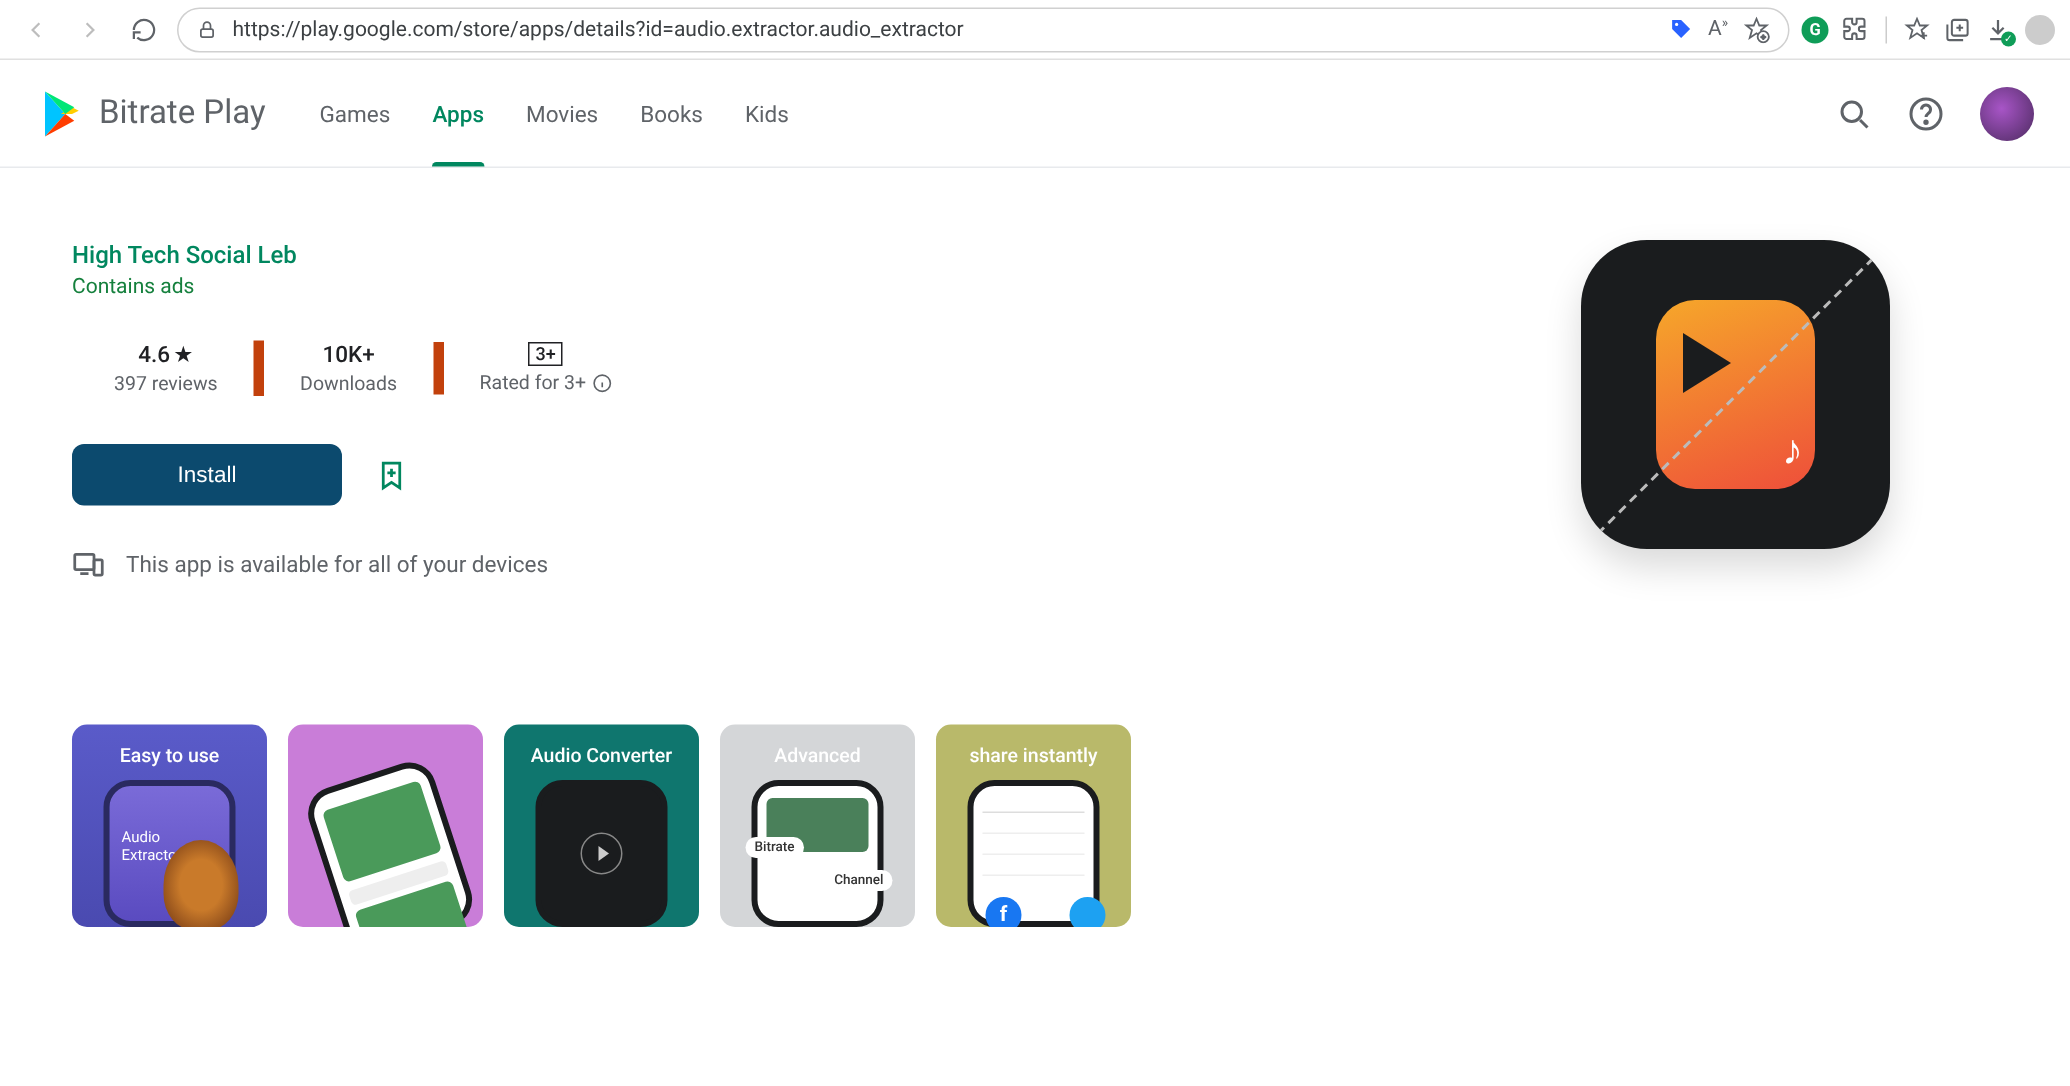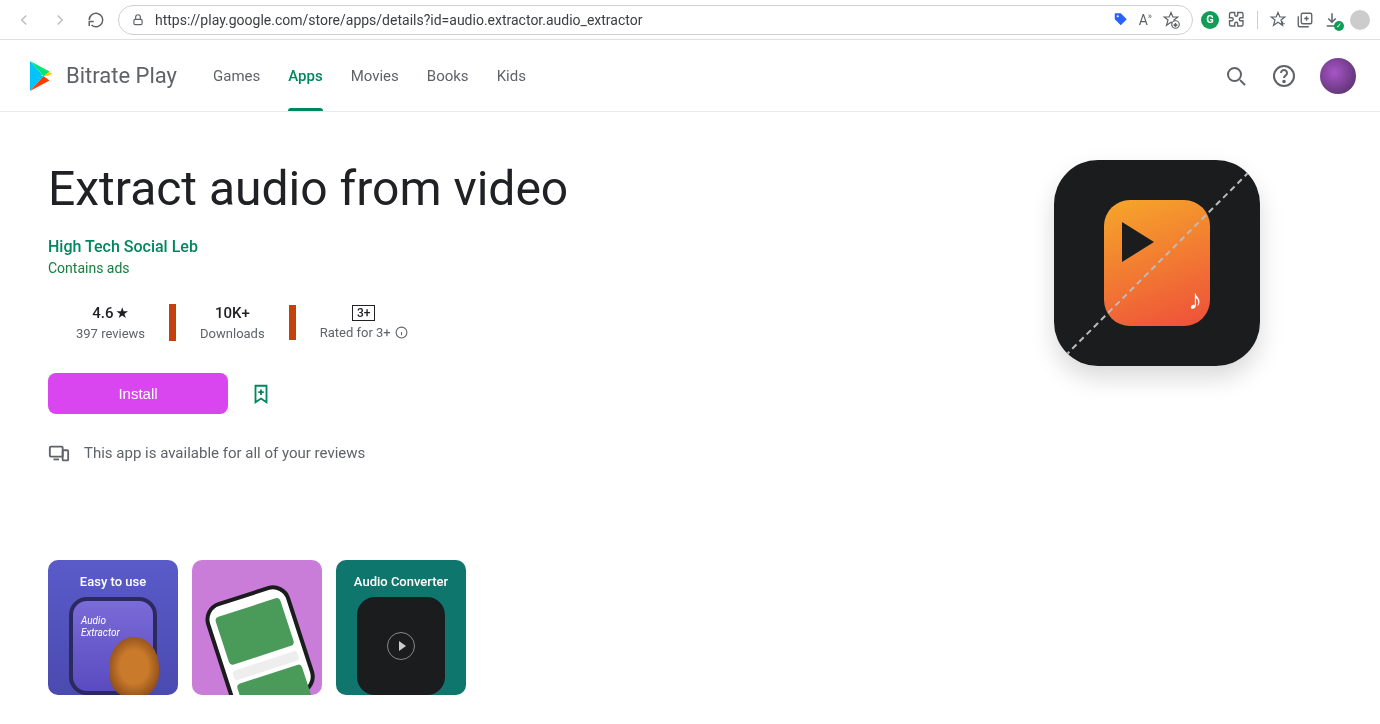--- a/index.html
+++ b/index.html
@@ -37,21 +37,21 @@
 
   .stats { display:flex; align-items:center; margin-top:28px; gap:0; }
   .stat { padding:0 24px; text-align:center; }
   .stat:first-child { padding-left:0;margin-left:28px; }
   .stat + .stat { border-left:7px solid #c2410c; }
   .stat-top { font-size:15px; color:#202124; display:flex; align-items:center; justify-content:center; gap:2px; font-weight:500; }
   .stat-bottom { font-size:13px; color:#5f6368; margin-top:4px; display:flex; align-items:center; justify-content:center; gap:4px;}
   .rating-box { border:1.5px solid #202124; padding:0 4px; font-size:12px; font-weight:500; }
 
   .actions { display:flex; align-items:center; gap:22px; margin-top:32px; }
-  .install-btn { background:#d946ef; color:#fff; border:none; border-radius:8px; padding:12px 28px; font-size:15px; font-weight:500; cursor:pointer; width:180px; }
+  .install-btn { background:#0c4a6e; color:#fff; border:none; border-radius:8px; padding:12px 28px; font-size:15px; font-weight:500; cursor:pointer; width:180px; }
   .bookmark { color:#01875f; }
 
   .availability { display:flex; align-items:center; gap:14px; margin-top:28px; color:#5f6368; font-size:15px; }
 
   
   .app-icon { width:206px; height:206px; border-radius:44px; background:#1a1c1e; margin:0 auto; position:relative; box-shadow:0 12px 24px rgba(0,0,0,0.15); overflow:hidden; }
   .app-icon-inner { position:absolute; top:40px; left:50px; width:106px; height:126px; border-radius:26px; background:linear-gradient(160deg,#f6a72a 0%, #ee4f3a 100%); }
   .play-tri { position:absolute; top:62px; left:68px; width:0;height:0; border-left:32px solid #1a1c1e; border-top:20px solid transparent; border-bottom:20px solid transparent; }
   .note { position:absolute; bottom:50px; right:58px; color:#fff; font-size:28px; }
   .dash-line{position:absolute; top:0; left:50%; width:260px; border-top:2px dashed #bbb; transform: translateX(-50%) rotate(-45deg); top:50%;}
@@ -160,21 +160,20 @@
         <circle cx="12" cy="12" r="10"></circle>
         <path d="M9 9a3 3 0 1 1 4.5 2.6C12.5 12.5 12 13 12 14"></path>
         <circle cx="12" cy="17.5" r="0.8" fill="#5f6368"></circle>
       </svg>
     <div class="profile-avatar"></div>
   </div>
 </div>
 
 <div class="main">
   <div class="left">
-    <h1 class="title">Extract audio from video</h1>
     <div class="developer">High Tech Social Leb</div>
     <div class="contains-ads">Contains ads</div>
 
     <div class="stats">
       <div class="stat">
         <div class="stat-top">
             <span>4.6</span>
             <span>★</span>
           </div>
         <div class="stat-bottom">397 reviews</div>
@@ -206,48 +205,68 @@
           </svg>
       </div>
     </div>
 
     <div class="availability">
       <svg width="22" height="22" viewBox="0 0 24 24" fill="none" stroke="#5f6368" stroke-width="2">
           <rect x="2" y="5" width="14" height="11" rx="1"></rect>
           <path d="M6 19h6"></path>
           <rect x="16" y="9" width="6" height="11" rx="1"></rect>
         </svg>
-      <span>This app is available for all of your reviews</span>
+      <span>This app is available for all of your devices</span>
     </div>
 
     <div class="shots">
       <div class="shot s1">
         <div class="shot-label">Easy to use</div>
         <div class="phone" style="border-color:#2a2a60;">
-          <div style="padding:14px 8px 0 8px;color:#fff;font-size:10px;line-height:1.2;font-style:italic;">
+          <div style="padding:29px 8px 0 8px;color:#fff;font-size:10px;line-height:1.2;">
             <div>Audio</div>
             <div>Extractor</div>
           </div>
           <div style="position:absolute;bottom:-6px;right:-6px;width:50px;height:60px;background:radial-gradient(ellipse,#c97a2a 40%,#8a4a1a 80%);border-radius:50% 50% 40% 40%;"></div>
         </div>
       </div>
       <div class="shot s2">
         <div class="shot-label"></div>
         <div class="phone">
           <div style="position:absolute;top:10px;left:6px;right:6px;height:50px;background:#4a9a5a;border-radius:4px;"></div>
           <div style="position:absolute;top:66px;left:6px;right:6px;height:10px;background:#eee;border-radius:3px;"></div>
           <div style="position:absolute;top:80px;left:6px;right:6px;height:40px;background:#4a9a5a;border-radius:4px;"></div>
         </div>
       </div>
       <div class="shot s3">
         <div class="shot-label">Audio Converter</div>
         <div class="phone">
           <div class="mini-play">
               <div style="width:0;height:0;border-left:7px solid #ccc;border-top:5px solid transparent;border-bottom:5px solid transparent;margin-left:2px;"></div>
             </div>
+        </div>
+      </div>
+      <div class="shot s4">
+        <div class="shot-label" style="color:#fff;">Advanced</div>
+        <div class="phone">
+          <div style="position:absolute;top:8px;left:6px;right:6px;height:36px;background:#4a805a;border-radius:4px;"></div>
+          <div style="position:absolute;top:50px;left:6px;right:6px;bottom:6px;background:#fff;"></div>
+          <div class="chip" style="top:34px;left:-8px;">Bitrate</div>
+          <div class="chip" style="top:56px;right:-10px;">Channel</div>
+        </div>
+      </div>
+      <div class="shot s5">
+        <div class="shot-label">share instantly</div>
+        <div class="phone">
+          <div style="position:absolute;top:8px;left:6px;right:6px;height:10px;border-bottom:1px solid #ddd;"></div>
+          <div style="position:absolute;top:22px;left:6px;right:6px;height:10px;border-bottom:1px solid #eee;"></div>
+          <div style="position:absolute;top:36px;left:6px;right:6px;height:10px;border-bottom:1px solid #eee;"></div>
+          <div style="position:absolute;top:50px;left:6px;right:6px;height:10px;border-bottom:1px solid #eee;"></div>
+          <div class="fb-dot">f</div>
+          <div style="position:absolute;bottom:-8px;right:-8px;width:24px;height:24px;border-radius:50%;background:#1da1f2;"></div>
         </div>
       </div>
     </div>
   </div>
 
   <div class="right-col">
     <div class="app-icon">
       <div class="app-icon-inner"></div>
       <div class="play-tri"></div>
       <div class="note">♪</div>

